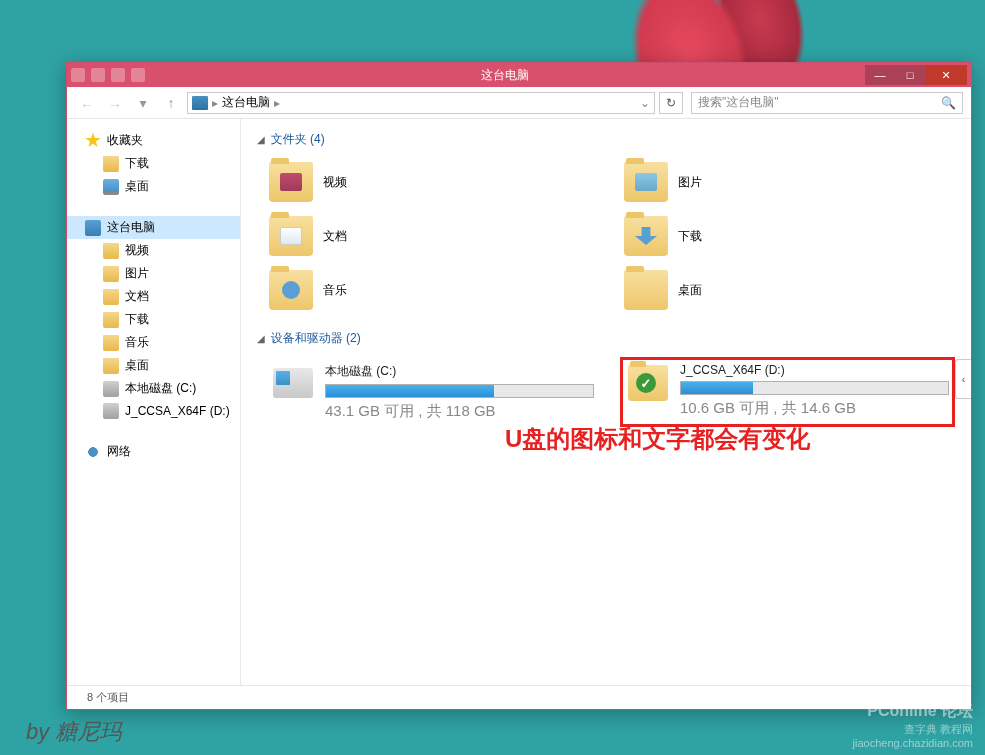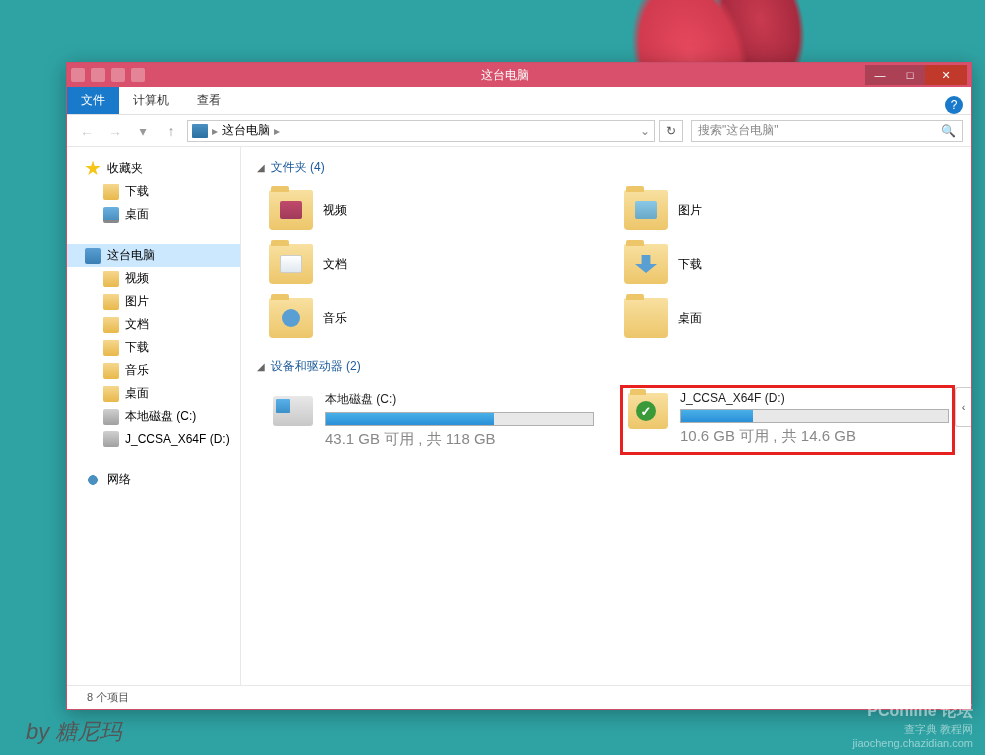--- a/index.html
+++ b/index.html
@@ -93,26 +93,20 @@
       <span></span>
     </div>
     <div class="title-text">这台电脑</div>
     <div class="win-controls">
       <div class="win-btn min">—</div>
       <div class="win-btn max">□</div>
       <div class="win-btn close">✕</div>
     </div>
   </div>
 
-  <div class="ribbon-tabs">
-    <div class="ribbon-tab file">文件</div>
-    <div class="ribbon-tab">计算机</div>
-    <div class="ribbon-tab">查看</div>
-    <div class="help-icon">?</div>
-  </div>
 
   <div class="nav-bar">
     <div class="nav-btn disabled">←</div>
     <div class="nav-btn disabled">→</div>
     <div class="nav-btn">▾</div>
     <div class="nav-btn">↑</div>
     <div class="breadcrumb">
       <span class="breadcrumb-icon"></span>
       <span class="bc-sep">▸</span>
       <span>这台电脑</span>
@@ -261,20 +255,21 @@
     <div class="drive-info">
       <div class="drive-name">J_CCSA_X64F (D:)</div>
       <div class="drive-bar">
                 <div class="drive-bar-fill" style="width:27%"></div>
               </div>
       <div class="drive-status">10.6 GB 可用 , 共 14.6 GB</div>
     </div>
           </div>
         </div>
 
+      <div class="annotation">U盘的图标和文字都会有变化</div>
       <div class="chevron-btn">‹</div>
     </div>
   </div>
 
   <div class="status-bar">
     <span>8 个项目</span>
   </div>
 </div>
 
 <div class="attribution">by 糖尼玛</div>

